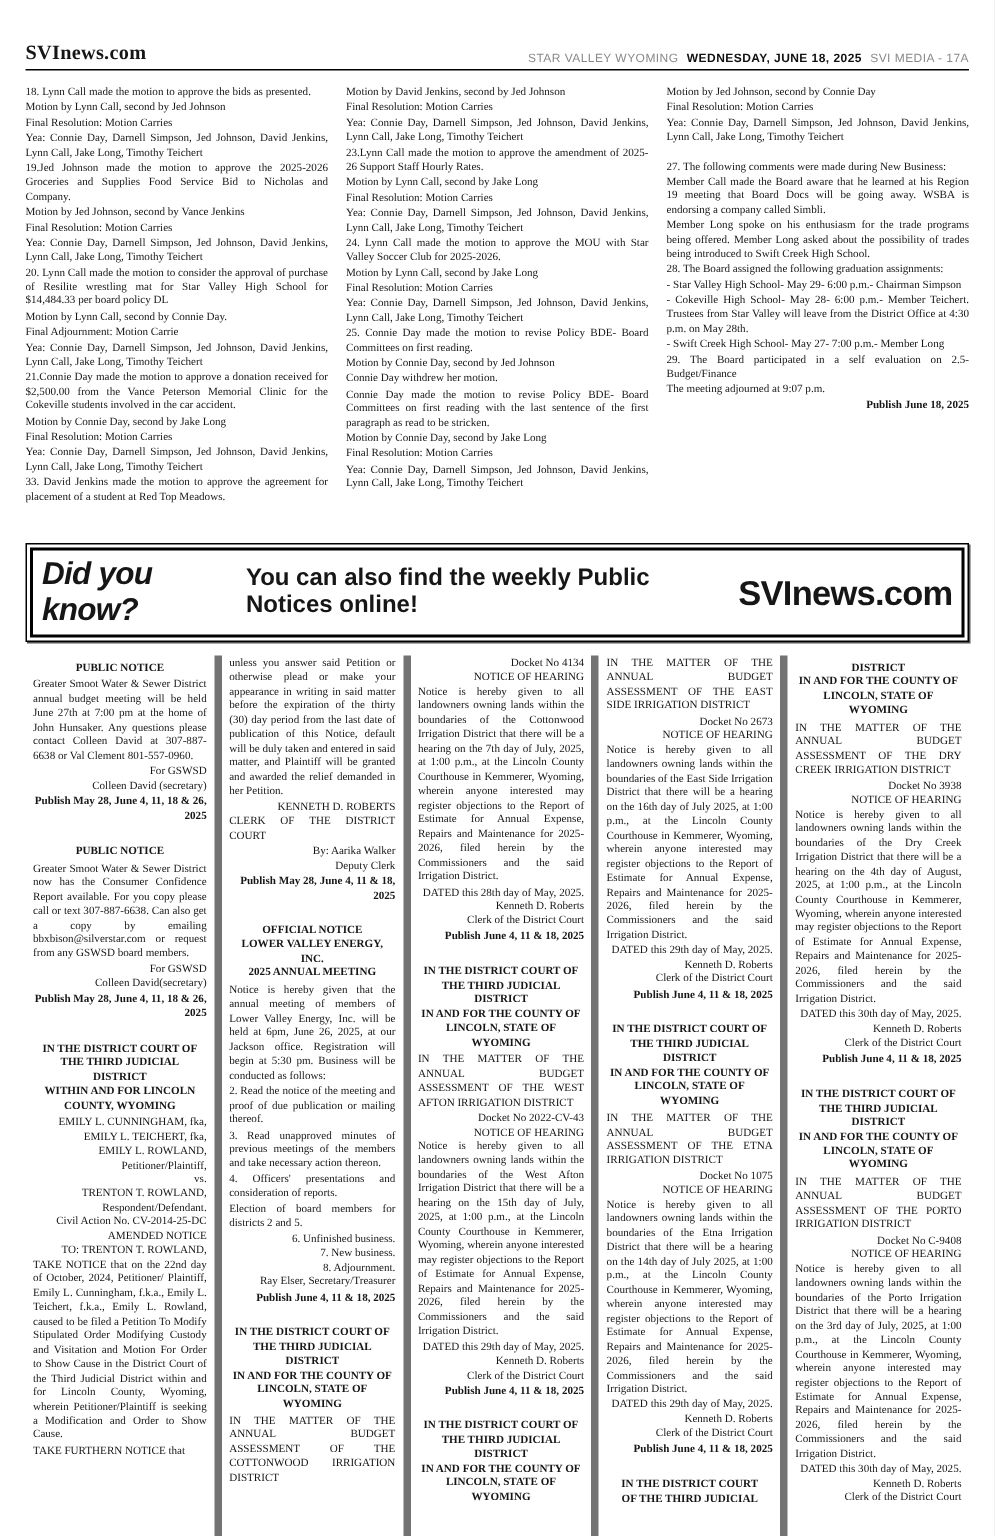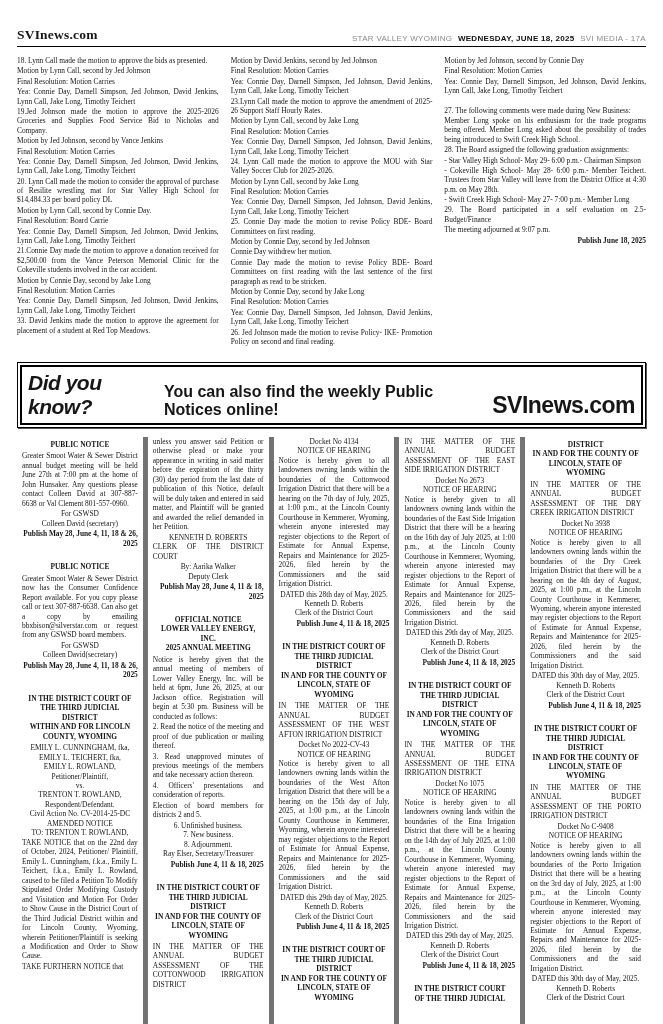--- a/index.html
+++ b/index.html
@@ -12,31 +12,31 @@
     margin-top:27px;display:flex;justify-content:space-between;align-items:flex-end;
     border-bottom:1.5px solid #000;padding-bottom:3px;
   }
   .site{font-weight:bold;font-size:13.5px;letter-spacing:.2px;}
   .dateline{font-family:"Liberation Sans","DejaVu Sans",sans-serif;font-size:8px;color:#8a8a8a;letter-spacing:.3px;}
   .dateline .bold{color:#111;font-weight:bold;margin:0 3px;}
   .top-section{display:flex;gap:12px;padding-top:9px;height:302px;overflow:hidden;}
   .tcol{flex:1;min-width:0;font-size:7.4px;line-height:1.27;}
   .banner{border:1px solid #000;padding:2px;margin-top:4px;box-shadow:1px 1px 0 #555;}
   .banner-inner{
-    border:2px solid #000;display:flex;align-items:flex-end;justify-content:center;
+    border:2px solid #000;display:flex;align-items:center;justify-content:center;
     gap:24px;padding:4px 6px;font-family:"Liberation Sans","DejaVu Sans",sans-serif;
   }
   .b1{font-style:italic;font-weight:bold;font-size:21px;letter-spacing:-.5px;}
   .b2{font-weight:bold;font-size:16px;}
   .b3{font-weight:bold;font-size:23px;letter-spacing:-.5px;}
   .lower-section{display:flex;padding-top:9px;height:606px;overflow:hidden;}
   .lcol{width:20%;box-sizing:border-box;padding:0 5px;font-size:7.4px;line-height:1.28;min-width:0;}
   .lcol + .lcol{border-left:5px solid #737373;}
   .b-p{text-align:justify;margin:0 0 1px;}
-  .b-l{text-align:center;margin:0;}
+  .b-l{text-align:right;margin:0;}
   .b-h{font-weight:bold;text-align:center;white-space:pre-line;margin:3px 0 2px;}
   .b-pub{font-weight:bold;text-align:right;margin:1px 0 2px;}
   .b-gap{height:9px;}
 </style>
 </head>
 <body>
 
 <div class="page">
 
   <div class="masthead">
@@ -53,21 +53,21 @@
         <div class="b-p">18. Lynn Call made the motion to approve the bids as presented.</div>
         <div class="b-p">Motion by Lynn Call, second by Jed Johnson</div>
         <div class="b-p">Final Resolution: Motion Carries</div>
         <div class="b-p">Yea: Connie Day, Darnell Simpson, Jed Johnson, David Jenkins, Lynn Call, Jake Long, Timothy Teichert</div>
         <div class="b-p">19.Jed Johnson made the motion to approve the 2025-2026 Groceries and Supplies Food Service  Bid to Nicholas and Company.</div>
         <div class="b-p">Motion by Jed Johnson, second by Vance Jenkins</div>
         <div class="b-p">Final Resolution: Motion Carries</div>
         <div class="b-p">Yea: Connie Day, Darnell Simpson, Jed Johnson, David Jenkins, Lynn Call, Jake Long, Timothy Teichert</div>
         <div class="b-p">20. Lynn Call made the motion to consider the approval of purchase of Resilite wrestling mat for Star  Valley High School for $14,484.33 per board policy DL</div>
         <div class="b-p">Motion by Lynn Call, second by Connie Day.</div>
-        <div class="b-p">Final Resolution: Board Carrie</div>
+        <div class="b-p">Final Adjournment: Motion Carrie</div>
         <div class="b-p">Yea: Connie Day, Darnell Simpson, Jed Johnson, David Jenkins, Lynn Call, Jake Long, Timothy Teichert</div>
         <div class="b-p">21.Connie Day made the motion to approve a donation received for $2,500.00 from the Vance Peterson Memorial Clinic for the Cokeville students involved in the car accident.</div>
         <div class="b-p">Motion by Connie Day, second by Jake Long</div>
         <div class="b-p">Final Resolution: Motion Carries</div>
         <div class="b-p">Yea: Connie Day, Darnell Simpson, Jed Johnson, David Jenkins, Lynn Call, Jake Long, Timothy Teichert</div>
         <div class="b-p">33. David Jenkins made the motion to approve the agreement for placement of a student at Red Top Meadows.</div>
       </div>
     <div class="tcol">
         <div class="b-p">Motion by David Jenkins, second by Jed Johnson</div>
         <div class="b-p">Final Resolution: Motion Carries</div>
@@ -80,28 +80,28 @@
         <div class="b-p">Motion by Lynn Call, second by Jake Long</div>
         <div class="b-p">Final Resolution: Motion Carries</div>
         <div class="b-p">Yea: Connie Day, Darnell Simpson, Jed Johnson, David Jenkins, Lynn Call, Jake Long, Timothy Teichert</div>
         <div class="b-p">25. Connie Day made the motion to revise Policy BDE- Board Committees on first reading.</div>
         <div class="b-p">Motion by Connie Day, second by Jed Johnson</div>
         <div class="b-p">Connie Day withdrew her motion.</div>
         <div class="b-p">Connie Day made the motion to revise Policy BDE- Board Committees on first reading with the   last sentence of the first paragraph as read to be stricken.</div>
         <div class="b-p">Motion by Connie Day, second by Jake Long</div>
         <div class="b-p">Final Resolution: Motion Carries</div>
         <div class="b-p">Yea: Connie Day, Darnell Simpson, Jed Johnson, David Jenkins, Lynn Call, Jake Long, Timothy  Teichert</div>
-        <div class="b-p">26. Jed Johnson made the motion to revise Policy- IKE- Promotion Policy on second  and final  reading.</div>
       </div>
     <div class="tcol">
         <div class="b-p">Motion by Jed Johnson, second by Connie Day</div>
         <div class="b-p">Final Resolution: Motion Carries</div>
         <div class="b-p">Yea: Connie Day, Darnell Simpson, Jed Johnson, David Jenkins, Lynn Call, Jake Long, Timothy Teichert</div>
         <div class="b-gap"></div>
         <div class="b-p">27. The following comments were made during New Business:</div>
+        <div class="b-p">Member Call made the Board aware that he learned at his Region 19 meeting that Board    Docs  will be going away. WSBA is endorsing a company called Simbli.</div>
         <div class="b-p">Member Long spoke on his enthusiasm for the trade programs being offered. Member Long     asked about the possibility of trades being introduced to Swift Creek High School.</div>
         <div class="b-p">28.  The  Board  assigned  the  following  graduation assignments:</div>
         <div class="b-p">- Star Valley High School- May 29- 6:00 p.m.- Chairman Simpson</div>
         <div class="b-p">- Cokeville High School- May 28- 6:00 p.m.- Member Teichert. Trustees from Star Valley will            leave from the District Office at 4:30 p.m. on May 28th.</div>
         <div class="b-p">    - Swift Creek High School- May 27- 7:00 p.m.- Member Long</div>
         <div class="b-p">29. The Board participated in a self evaluation on 2.5- Budget/Finance</div>
         <div class="b-p">The meeting adjourned at 9:07 p.m.</div>
         <div class="b-pub">Publish June 18, 2025</div>
       </div>
   </div>

